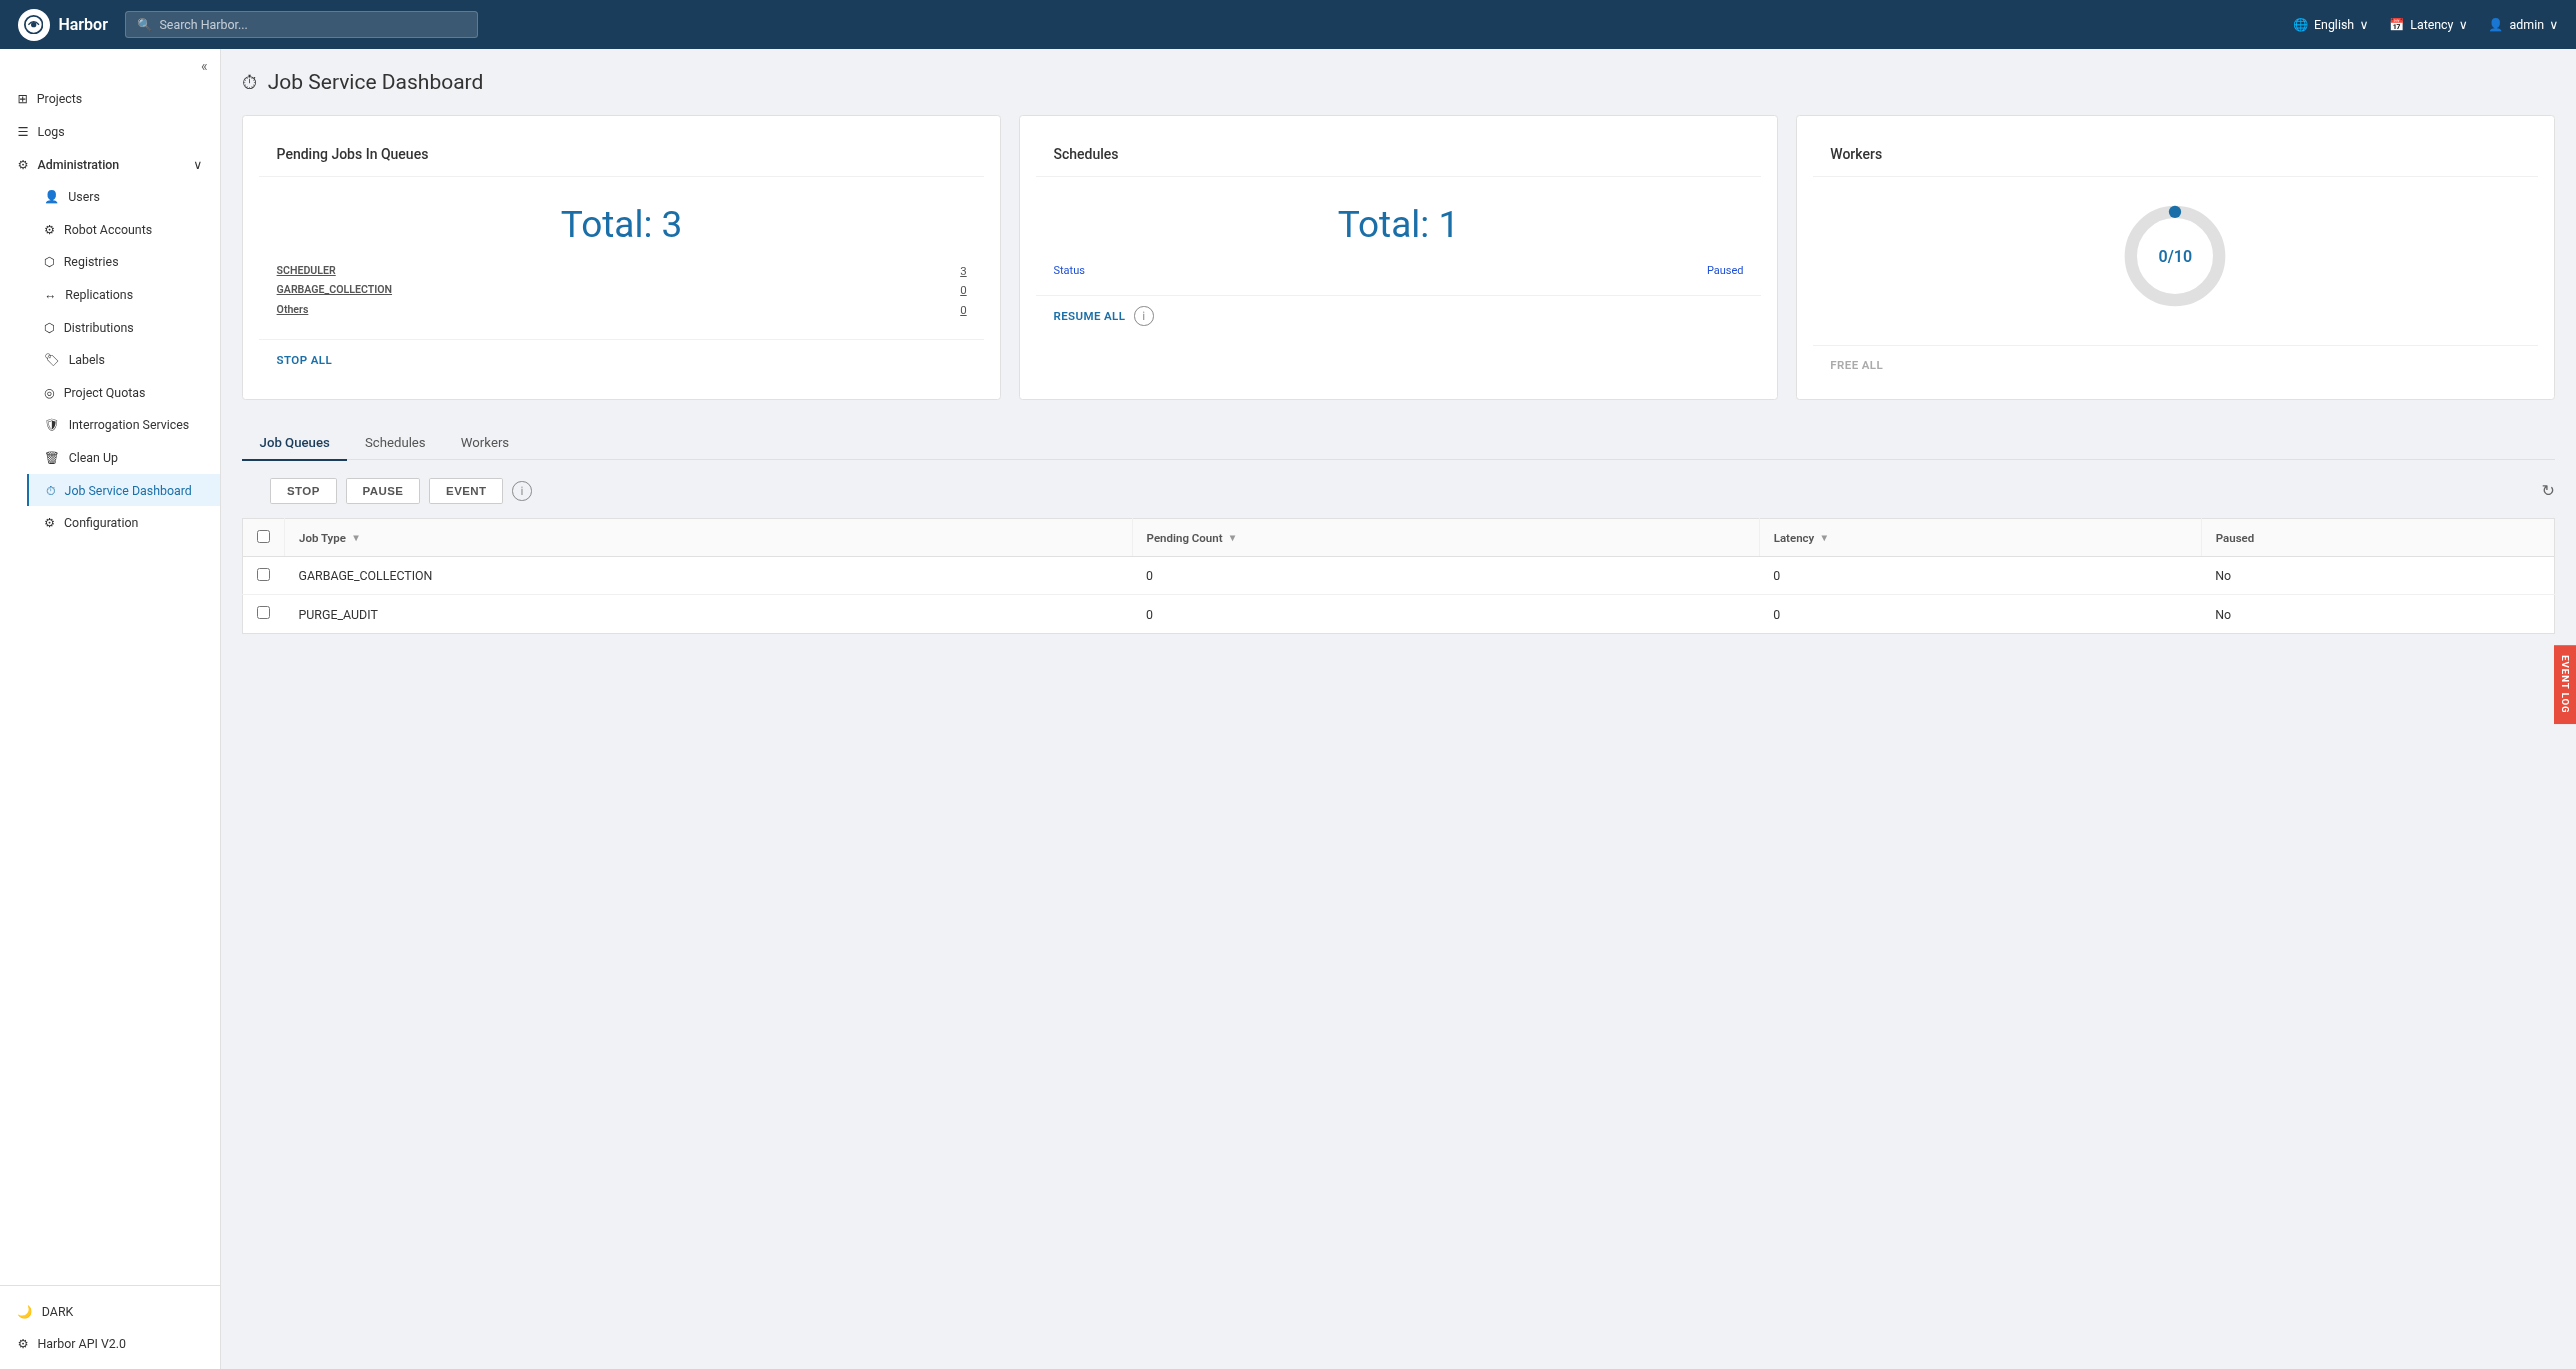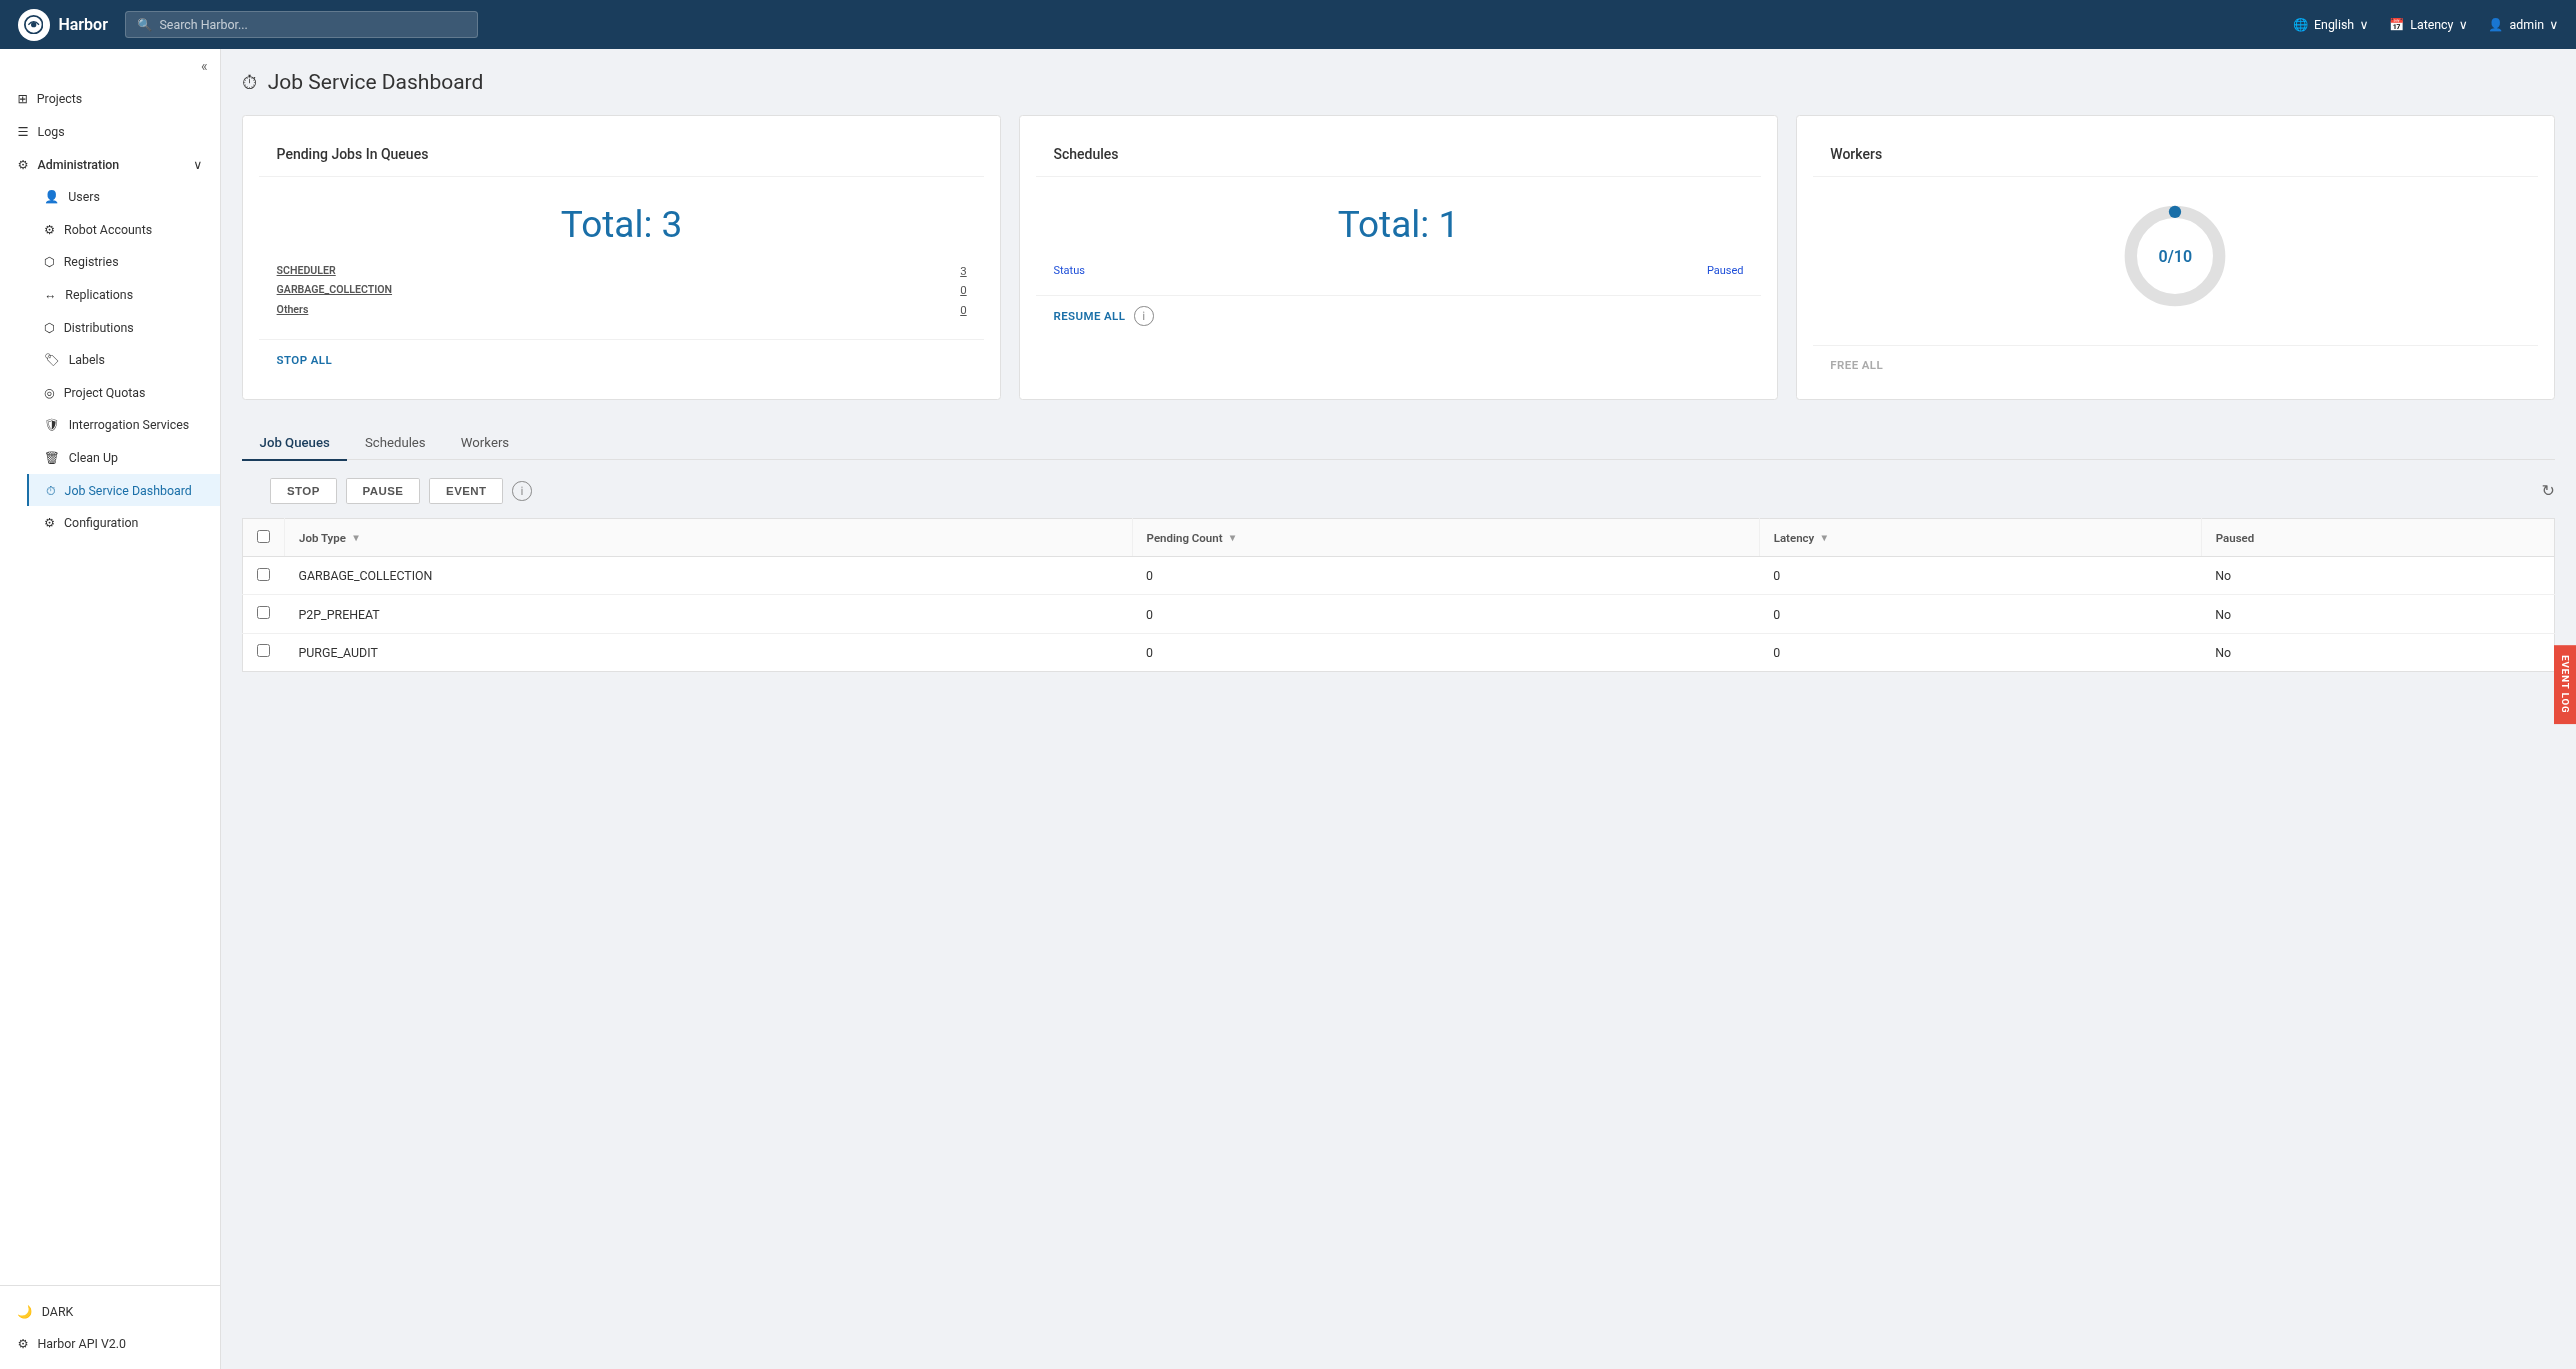--- a/index.html
+++ b/index.html
@@ -474,29 +474,20 @@
           </td>
           <td>GARBAGE_COLLECTION</td>
           <td>0</td>
           <td>0</td>
           <td>No</td>
         </tr>
         <tr class="table-row">
           <td class="checkbox-cell">
             <input type="checkbox" style="">
           </td>
-          <td>P2P_PREHEAT</td>
-          <td>0</td>
-          <td>0</td>
-          <td>No</td>
-        </tr>
-        <tr class="table-row">
-          <td class="checkbox-cell">
-            <input type="checkbox" style="">
-          </td>
           <td>PURGE_AUDIT</td>
           <td>0</td>
           <td>0</td>
           <td>No</td>
         </tr>
       </tbody>
     </table>
 
   </main>
 </div>

